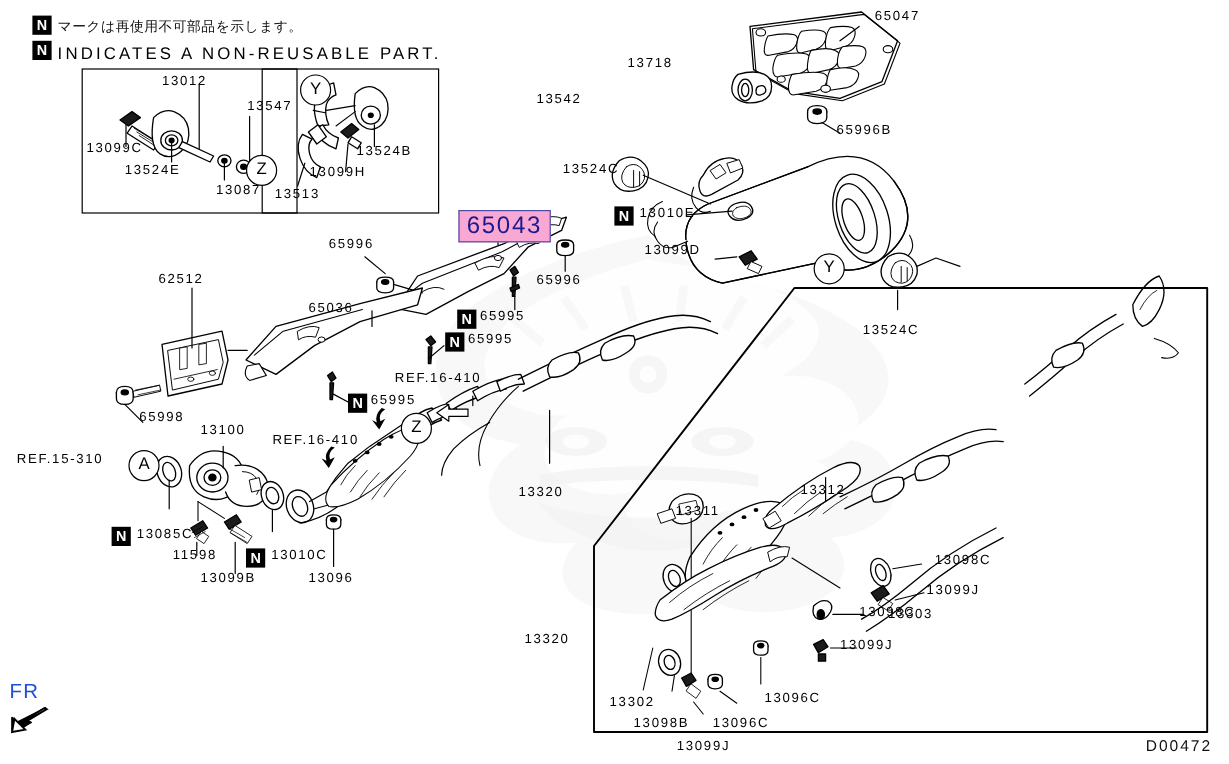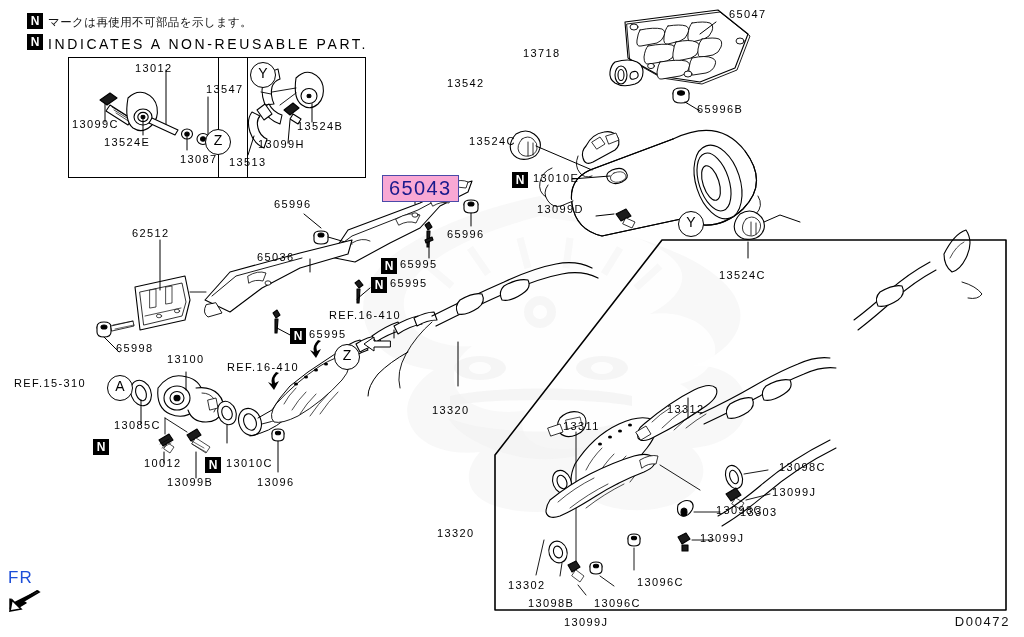--- a/index.html
+++ b/index.html
@@ -447,22 +447,22 @@
   <div class="lbl" style="left:227px;top:362px;">REF.16-410</div>
   <div class="circ" style="left:334px;top:344px;">Z</div>
 
   <div class="lbl" style="left:14px;top:378px;">REF.15-310</div>
   <div class="circ" style="left:107px;top:375px;">A</div>
 
   <div class="lbl" style="left:116px;top:343px;">65998</div>
   <div class="lbl" style="left:167px;top:354px;">13100</div>
 
   <div class="nbadge" style="left:93px;top:439px;">N</div>
-  <div class="lbl" style="left:114px;top:420px;">13085C</div>
-  <div class="lbl" style="left:144px;top:458px;">10012</div>
+  <div class="lbl" style="left:114px;top:440px;">13085C</div>
+  <div class="lbl" style="left:144px;top:458px;">11598</div>
   <div class="nbadge" style="left:205px;top:457px;">N</div>
   <div class="lbl" style="left:226px;top:458px;">13010C</div>
   <div class="lbl" style="left:167px;top:477px;">13099B</div>
   <div class="lbl" style="left:257px;top:477px;">13096</div>
 
   <div class="lbl" style="left:432px;top:405px;">13320</div>
 
   <div class="lbl" style="left:667px;top:372px;margin-top:32px;">13312</div>
   <div class="lbl" style="left:563px;top:421px;">13311</div>
   <div class="lbl" style="left:779px;top:462px;">13098C</div>

